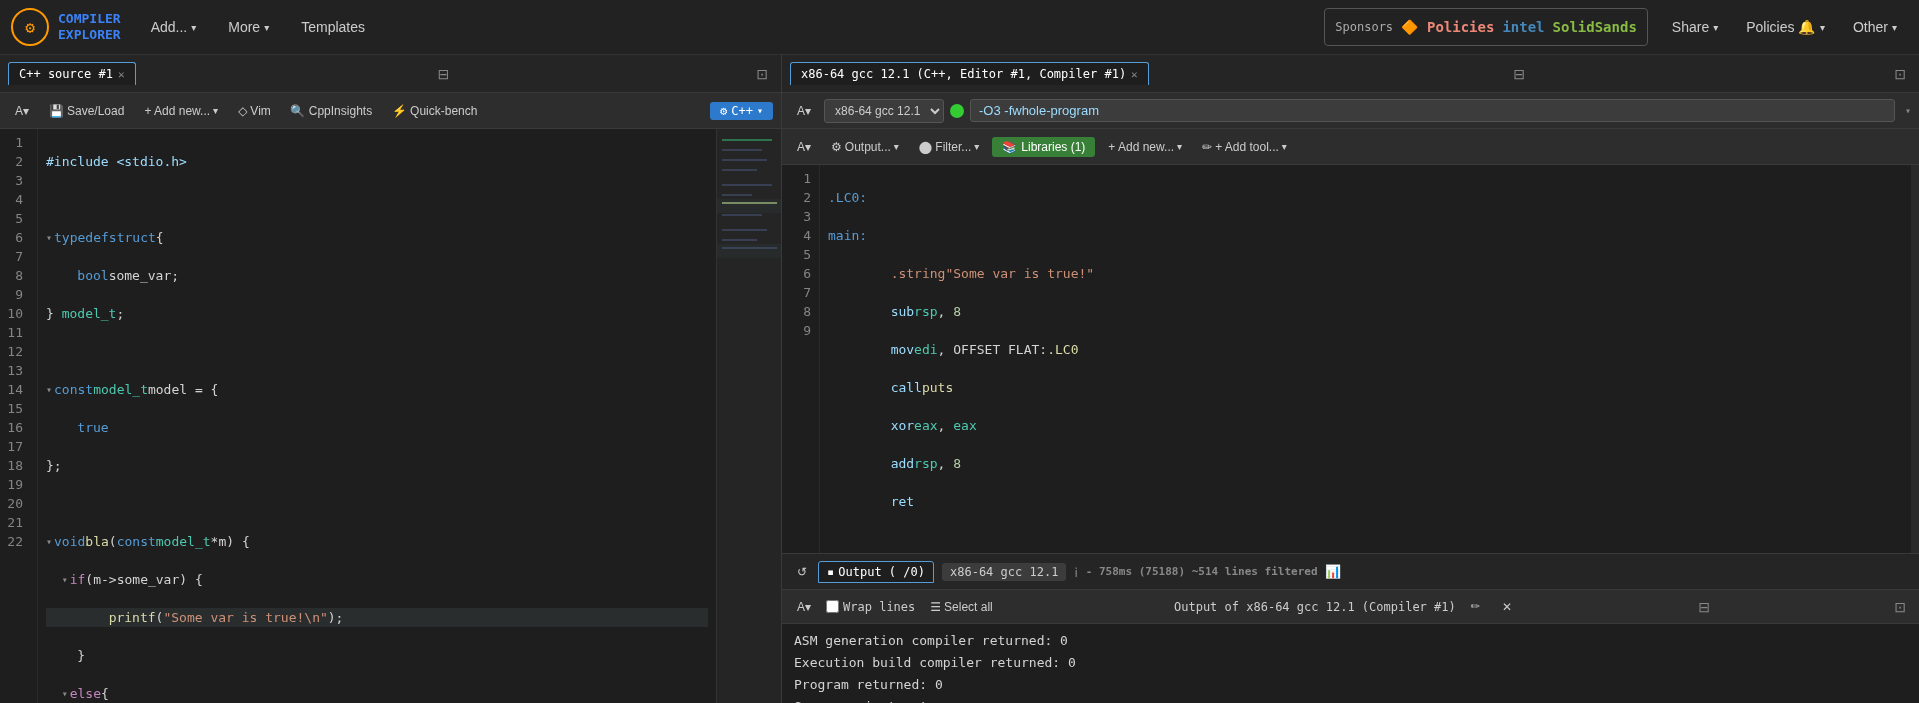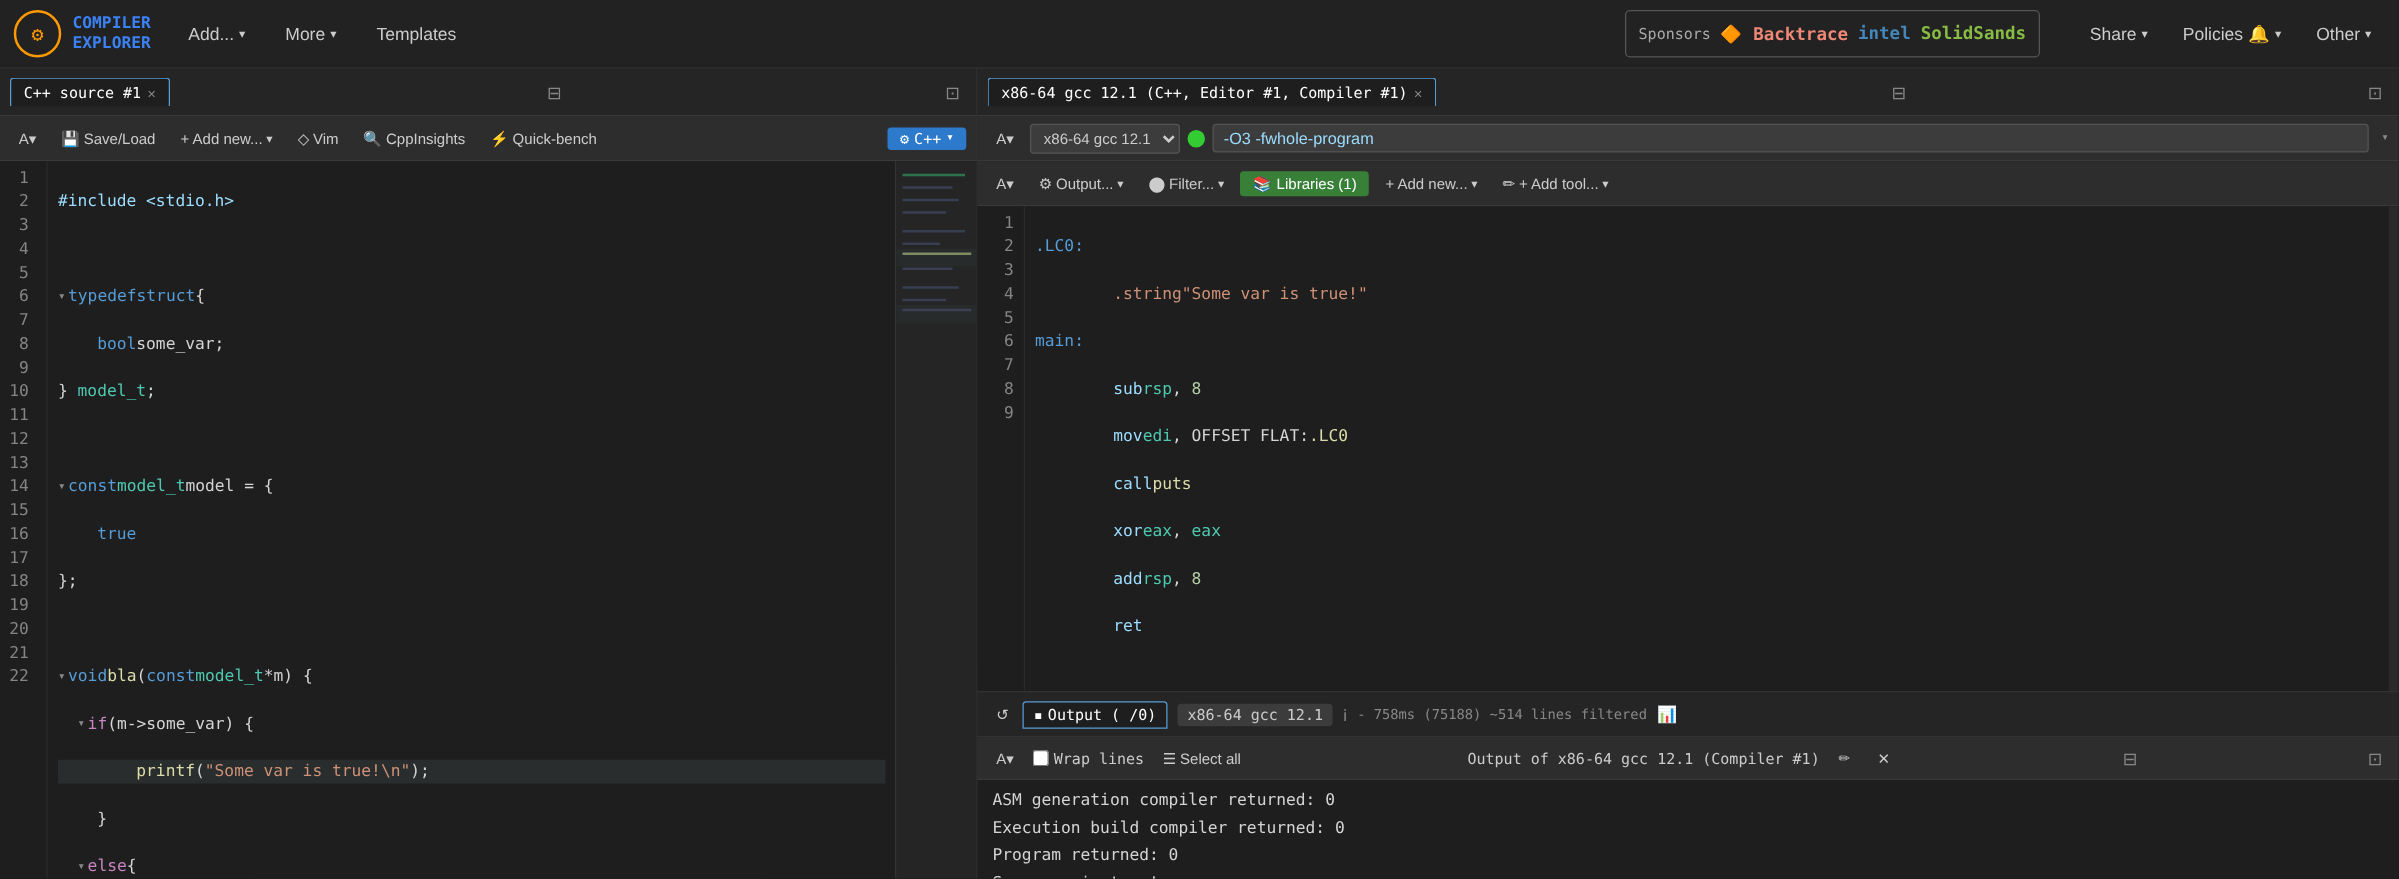--- a/index.html
+++ b/index.html
@@ -50,21 +50,21 @@
       padding: 6px 12px;
       border-radius: 3px;
       display: flex;
       align-items: center;
       gap: 4px;
     }
     .sponsors-area {
       margin-left: auto;
       display: flex;
       align-items: center;
-      gap: 22px;
+      gap: 6px;
     }
     .sponsors-box {
       border: 1px solid #555;
       border-radius: 4px;
       padding: 4px 10px;
       display: flex;
       align-items: center;
       gap: 8px;
       height: 38px;
     }
@@ -346,21 +346,21 @@
       color: #ccc;
       padding: 3px 8px;
       font-size: 12px;
       border-radius: 3px 3px 0 0;
       cursor: pointer;
       display: flex;
       align-items: center;
       gap: 4px;
     }
     .output-tab.active { border-color: #569cd6; color: #fff; }
-    .output-stats { color: #888; font-size: 11px; margin-left: 4px; }
+    .output-stats { color: #888; font-size: 11px; margin-left: 4px; font-weight: bold; }
     .output-header {
       display: flex;
       align-items: center;
       background: #2d2d2d;
       height: 34px;
       padding: 0 8px;
       border-bottom: 1px solid #3a3a3a;
       gap: 8px;
       font-size: 12px;
       color: #ccc;
@@ -406,21 +406,21 @@
     <span>More</span>
     <span class="chevron">▾</span>
   </button>
   <button class="nav-btn">
     <span>Templates</span>
   </button>
 
   <div class="sponsors-area">
     <div class="sponsors-box">
       <span class="sponsor-label">Sponsors</span>
-      <span class="sponsor-backtrace">🔶 Backtrace</span>
+      <span class="sponsor-backtrace">🔶 Policies</span>
       <span class="sponsor-intel"><b>intel</b></span>
       <span class="sponsor-solid">SolidSands</span>
     </div>
     <div class="nav-right-btns">
       <button class="nav-btn">
         <span>Share</span>
         <span class="chevron">▾</span>
       </button>
       <button class="nav-btn">
         <span>Policies</span>
@@ -601,22 +601,22 @@
             <div>3</div>
             <div>4</div>
             <div>5</div>
           <div>6</div>
             <div>7</div>
             <div>8</div>
             <div>9</div>
         </div>
         <div class="asm-code-content">
 <div class="code-line"><span class="asm-label">.LC0:</span></div>
+<div class="code-line"><span class="asm-label">main:</span></div>
 <div class="code-line"><span class="plain">        </span><span class="asm-directive">.string</span> <span class="str">"Some var is true!"</span></div>
-<div class="code-line"><span class="asm-label">main:</span></div>
 <div class="code-line"><span class="plain">        </span><span class="asm-instr">sub</span>     <span class="asm-reg">rsp</span><span class="plain">, </span><span class="asm-imm">8</span></div>
 <div class="code-line"><span class="plain">        </span><span class="asm-instr">mov</span>     <span class="asm-reg">edi</span><span class="plain">, </span><span class="plain">OFFSET FLAT:</span><span class="asm-ref">.LC0</span></div>
 <div class="code-line"><span class="plain">        </span><span class="asm-instr">call</span>    <span class="asm-ref">puts</span></div>
 <div class="code-line"><span class="plain">        </span><span class="asm-instr">xor</span>     <span class="asm-reg">eax</span><span class="plain">, </span><span class="asm-reg">eax</span></div>
 <div class="code-line"><span class="plain">        </span><span class="asm-instr">add</span>     <span class="asm-reg">rsp</span><span class="plain">, </span><span class="asm-imm">8</span></div>
 <div class="code-line"><span class="plain">        </span><span class="asm-instr">ret</span></div>
         </div>
         <div class="scrollbar-stub"></div>
       </div>
     </div>

